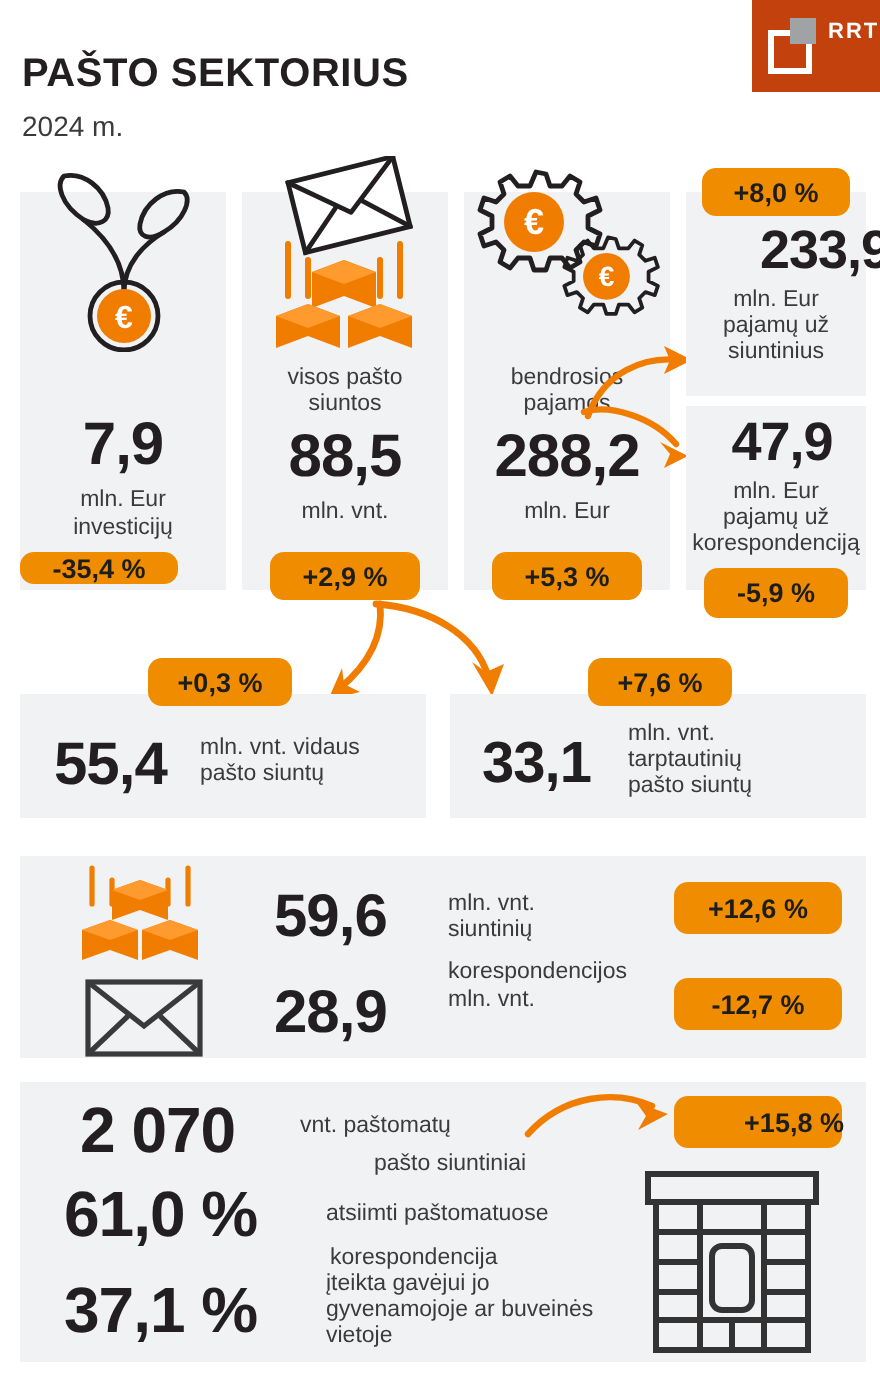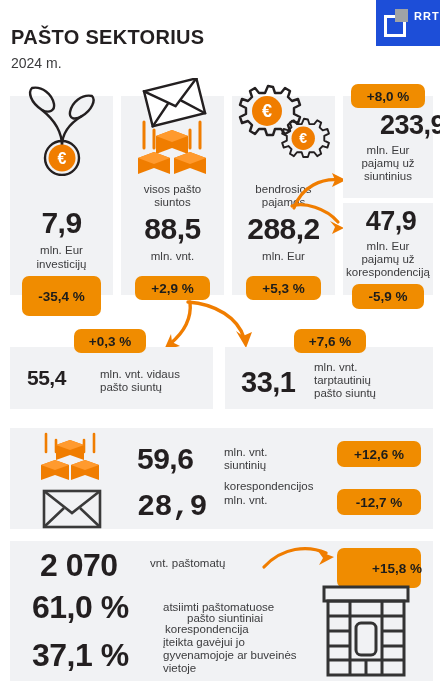--- a/index.html
+++ b/index.html
@@ -9,21 +9,21 @@
     font-family: "Liberation Sans", sans-serif;
     color: #231f20;
     position: relative;
     overflow: hidden;
   }
   .stage { position: relative; width: 440px; height: 694px; }
 
   
   .logo {
     position: absolute; left: 376px; top: 0px; width: 64px; height: 46px;
-    background: #1d4ed8;
+    background: #c2410c;
   }
   .logo-mark { position: absolute; left: 8px; top: 9px; width: 28px; height: 28px; }
   .logo-sq-out {
     position: absolute; left: 0; top: 6px; width: 22px; height: 22px;
     border: 3px solid #ffffff;
   }
   .logo-sq-grey {
     position: absolute; left: 11px; top: 0px; width: 13px; height: 13px;
     background: #a0a3a6;
   }
@@ -104,21 +104,21 @@
       <path class="stroke-dark" d="M20 26 C8 18 6 8 10 4 C20 2 30 10 32 20 C33 26 28 30 20 26Z"></path>
       <path class="stroke-dark" d="M60 32 C70 26 74 16 70 12 C60 10 50 18 48 28 C47 34 52 37 60 32Z"></path>
       <circle cx="40" cy="74" r="17" fill="none" stroke="#231f20" stroke-width="2.4"></circle>
       <circle cx="40" cy="74" r="13.5" fill="#F07D00"></circle>
       <text x="40" y="80" font-family="Liberation Sans, sans-serif" font-size="16" font-weight="700" fill="#ffffff" text-anchor="middle">€</text>
     </svg>
   </div>
   <div class="colcenter bignum" style="left:10px;width:103px;top:206px;font-size:30px;">7,9</div>
   <div class="colcenter lbl" style="left:10px;width:103px;top:244px;">mln. Eur</div>
   <div class="colcenter lbl" style="left:10px;width:103px;top:258px;">investicijų</div>
-  <div class="badge" style="left:22px;top:276px;width:79px;height:40px;">-35,4 %</div>
+  <div class="badge" style="left:10px;top:276px;width:79px;height:16px;">-35,4 %</div>
 
   <div class="card c2"></div>
   <div style="position:absolute;left:126px;top:78px;">
     <svg width="94" height="100" viewBox="0 0 94 100">
       <g transform="rotate(-14 50 26)">
         <rect x="22" y="6" width="54" height="36" fill="#ffffff" stroke="#231f20" stroke-width="2.4"></rect>
         <path class="stroke-dark" d="M22 6 L49 28 L76 6"></path>
         <path class="stroke-dark" d="M22 42 L42 24 M76 42 L56 24"></path>
       </g>
       <g stroke="#F07D00" stroke-width="3" stroke-linecap="round">
@@ -194,21 +194,21 @@
     <path d="M40 2 C42 20 32 34 20 44" fill="none" stroke="#F07D00" stroke-width="3.4" stroke-linecap="round"></path>
     <polygon points="14,50 30,46 22,42 21,34" fill="#F07D00"></polygon>
   </svg>
   <svg style="position:absolute;left:182px;top:300px;" width="84" height="62" viewBox="0 0 84 62">
     <path d="M6 2 C34 4 56 18 62 38" fill="none" stroke="#F07D00" stroke-width="3.4" stroke-linecap="round"></path>
     <polygon points="64,48 70,32 61,36 54,31" fill="#F07D00"></polygon>
   </svg>
 
   <div class="card r2a"></div>
   <div class="badge" style="left:74px;top:329px;width:72px;height:24px;">+0,3 %</div>
-  <div class="bignum" style="position:absolute;left:27px;top:366px;font-size:21px;">55,4</div>
+  <div class="bignum" style="position:absolute;left:27px;top:366px;font-size:30px;">55,4</div>
   <div class="lbl" style="position:absolute;left:100px;top:368px;">mln. vnt. vidaus</div>
   <div class="lbl" style="position:absolute;left:100px;top:381px;">pašto siuntų</div>
 
   <div class="card r2b"></div>
   <div class="badge" style="left:294px;top:329px;width:72px;height:24px;">+7,6 %</div>
   <div class="bignum" style="position:absolute;left:241px;top:366px;font-size:29px;">33,1</div>
   <div class="lbl" style="position:absolute;left:314px;top:361px;">mln. vnt.</div>
   <div class="lbl" style="position:absolute;left:314px;top:374px;">tarptautinių</div>
   <div class="lbl" style="position:absolute;left:314px;top:387px;">pašto siuntų</div>
 
@@ -240,38 +240,38 @@
   <div class="lbl" style="position:absolute;left:224px;top:459px;">siuntinių</div>
   <div class="badge" style="left:337px;top:441px;width:84px;height:26px;">+12,6 %</div>
 
   <div style="position:absolute;left:42px;top:489px;">
     <svg width="60" height="40" viewBox="0 0 60 40">
       <rect x="2" y="2" width="56" height="36" fill="none" stroke="#3a3a3a" stroke-width="2.6"></rect>
       <path d="M2 2 L30 24 L58 2" fill="none" stroke="#3a3a3a" stroke-width="2.6"></path>
       <path d="M2 38 L22 19 M58 38 L38 19" fill="none" stroke="#3a3a3a" stroke-width="2.6"></path>
     </svg>
   </div>
-  <div class="bignum" style="position:absolute;left:137px;top:490px;font-size:30px;font-family:Liberation Mono, monospace;">28,9</div>
+  <div class="bignum" style="position:absolute;left:137px;top:490px;font-size:30px;">28,9</div>
   <div class="lbl" style="position:absolute;left:224px;top:494px;">mln. vnt.</div>
   <div class="lbl" style="position:absolute;left:224px;top:480px;">korespondencijos</div>
   <div class="badge" style="left:337px;top:489px;width:84px;height:26px;">-12,7 %</div>
 
   <div class="card r4"></div>
 
   <div class="bignum" style="position:absolute;left:40px;top:547px;font-size:32px;">2 070</div>
   <div class="lbl" style="position:absolute;left:150px;top:557px;">vnt. paštomatų</div>
 
   <svg style="position:absolute;left:260px;top:545px;" width="84" height="32" viewBox="0 0 84 32">
     <path d="M4 22 C22 2 48 0 66 8" fill="none" stroke="#F07D00" stroke-width="3.2" stroke-linecap="round"></path>
     <polygon points="74,12 58,6 63,13 59,20" fill="#F07D00"></polygon>
   </svg>
-  <div class="badge" style="left:337px;top:548px;width:84px;height:40px;padding-left:36px;">+15,8 %</div>
+  <div class="badge" style="left:337px;top:548px;width:84px;height:26px;padding-left:36px;">+15,8 %</div>
 
   <div class="bignum" style="position:absolute;left:32px;top:589px;font-size:32px;">61,0 %</div>
-  <div class="lbl" style="position:absolute;left:163px;top:612px;padding-left:24px;">pašto siuntiniai</div>
+  <div class="lbl" style="position:absolute;left:163px;top:576px;padding-left:24px;">pašto siuntiniai</div>
   <div class="lbl" style="position:absolute;left:163px;top:601px;">atsiimti paštomatuose</div>
 
   <div class="bignum" style="position:absolute;left:32px;top:637px;font-size:32px;">37,1 %</div>
   <div class="lbl" style="position:absolute;left:165px;top:623px;">korespondencija</div>
   <div class="lbl" style="position:absolute;left:163px;top:636px;">įteikta gavėjui jo</div>
   <div class="lbl" style="position:absolute;left:163px;top:649px;">gyvenamojoje ar buveinės</div>
   <div class="lbl" style="position:absolute;left:163px;top:662px;">vietoje</div>
 
   <div style="position:absolute;left:318px;top:585px;">
     <svg width="96" height="92" viewBox="0 0 96 92">

